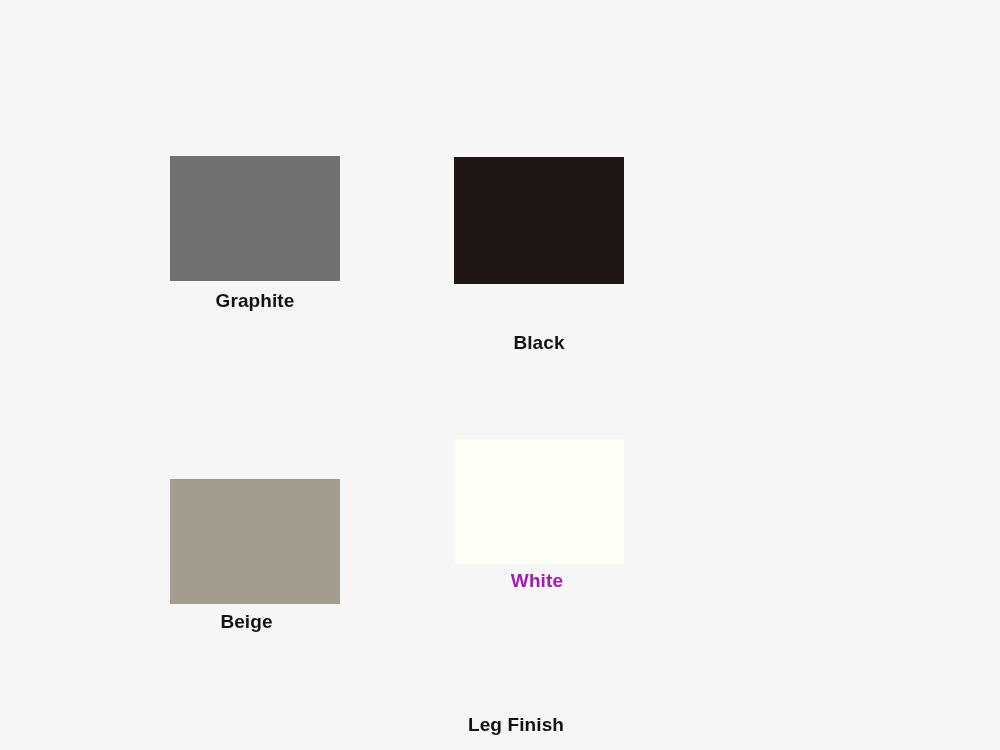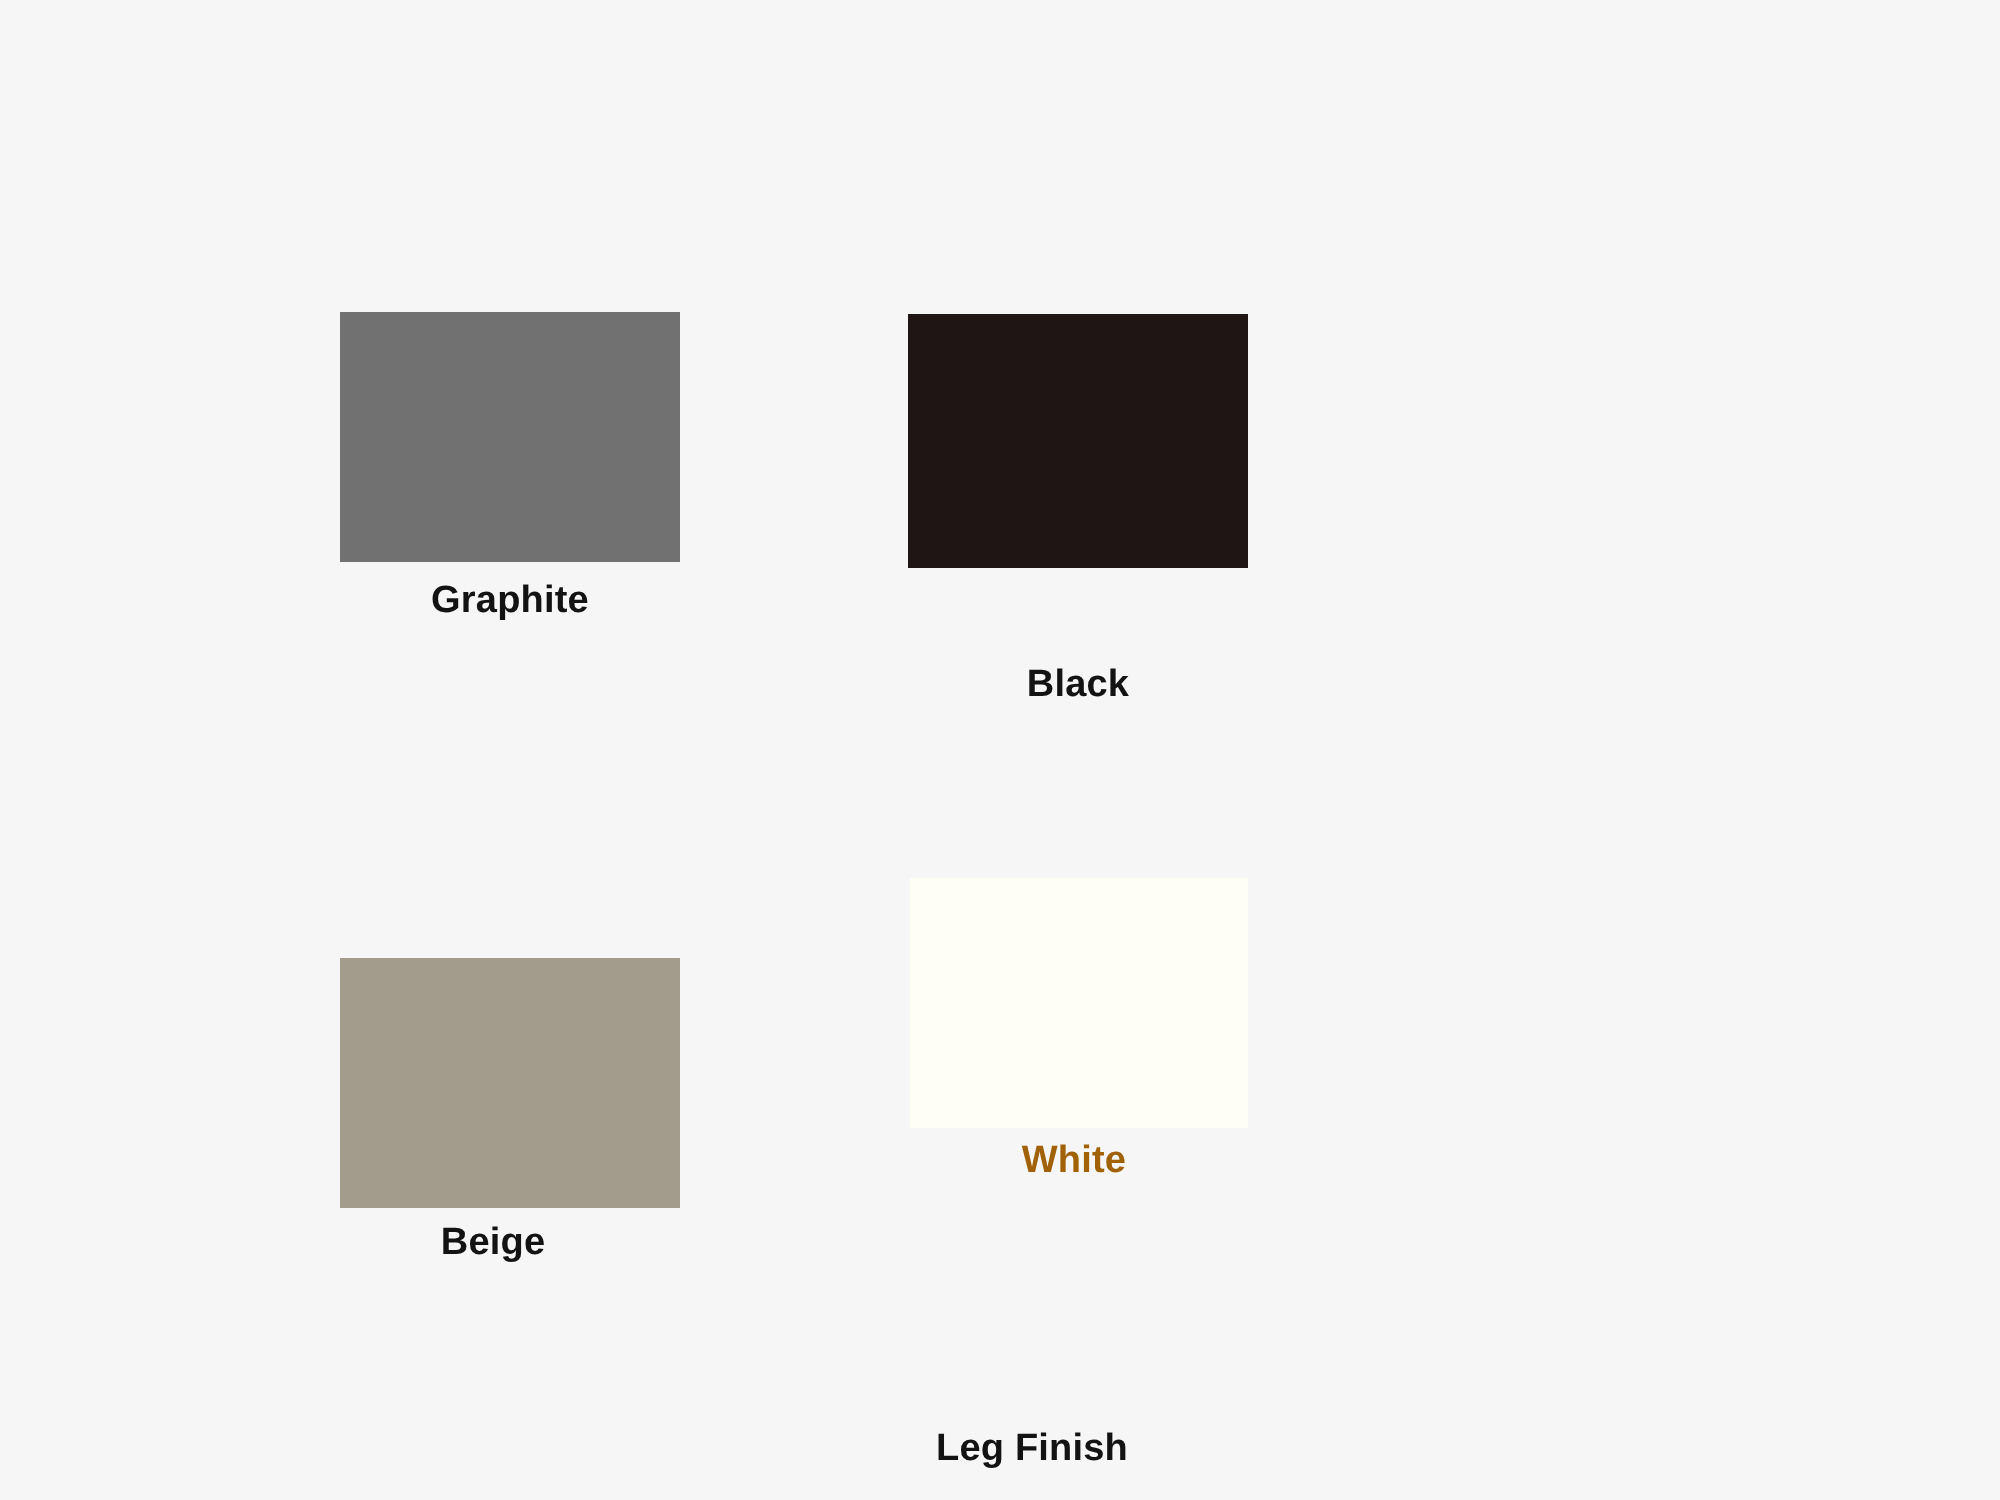--- a/index.html
+++ b/index.html
@@ -100,18 +100,18 @@
   </div>
 
 
   <div class="swatch-item item-beige">
     <span class="swatch-chip" style="background-color: rgb(163, 156, 140);"></span>
     <span class="swatch-label" style="color: rgb(19, 19, 19);">Beige</span>
   </div>
 
   <div class="swatch-item item-white">
     <span class="swatch-chip" style="background-color: rgb(255, 254, 245);"></span>
-    <span class="swatch-label" style="color: #a16207;">White</span>
+    <span class="swatch-label" style="color: #a21caf;">White</span>
   </div>
 
   <div class="board-title" style="color: rgb(19, 19, 19);">Leg Finish</div>
 
 </div>
 
 </body></html>

